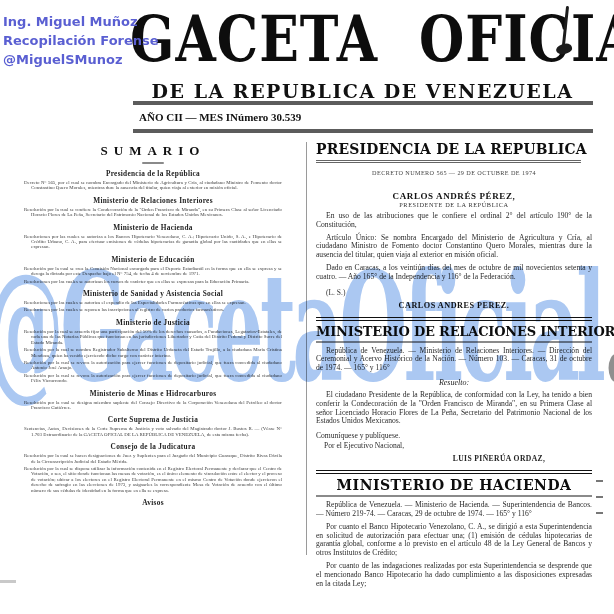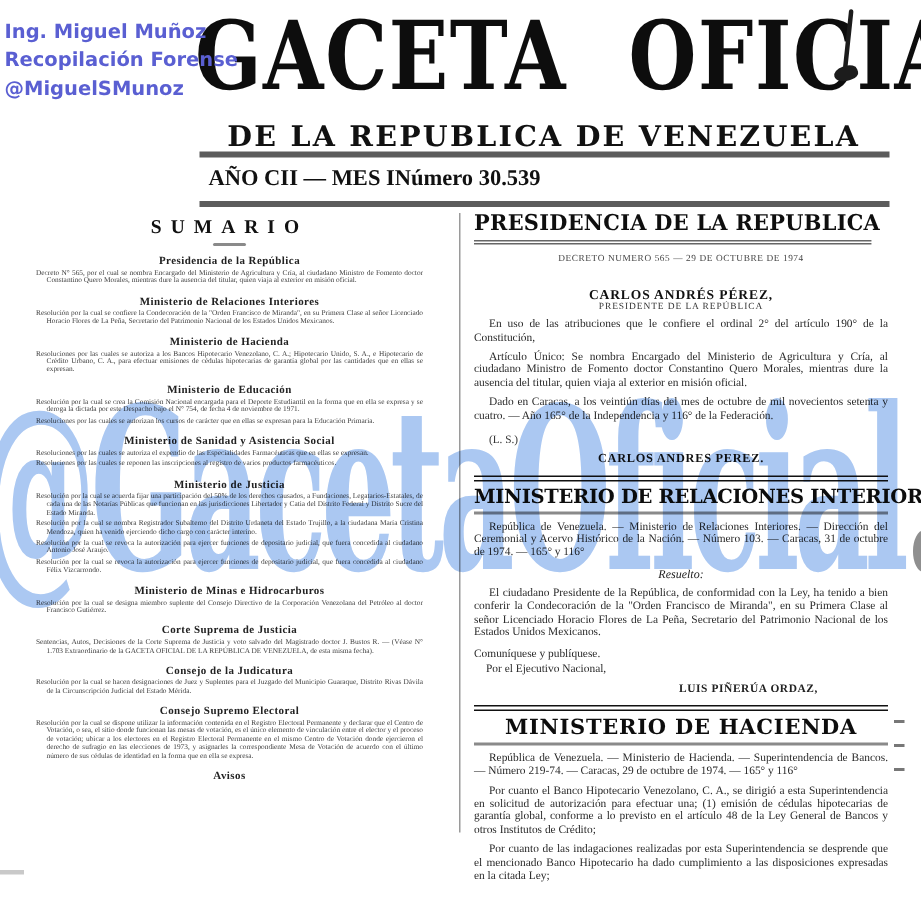--- a/index.html
+++ b/index.html
@@ -29,21 +29,21 @@
   .mh-sub{
     font-family:"DejaVu Serif",serif;font-weight:bold;
     font-size:19px;letter-spacing:1.5px;white-space:nowrap;color:#111;
     margin-top:6px;
   }
   
   .dateline{
     position:absolute;top:101px;left:133px;width:448px;z-index:1;
     border-top:4px solid #5c5c5c;border-bottom:4px solid #5c5c5c;
     padding:6px 6px;display:flex;align-items:center;
-    font-weight:bold;font-size:15px;color:#111;
+    font-weight:bold;font-size:11px;color:#111;
   }
   .dl-center{flex:1;text-align:center;}
   
   .sumario{position:absolute;top:143px;left:24px;width:258px;z-index:1;}
   .sum-title{
     text-align:center;font-weight:bold;font-size:13px;
     letter-spacing:6px;color:#111;
   }
   .sum-squiggle{width:22px;height:2px;background:#8a8a8a;margin:3px auto 4px auto;border-radius:2px;}
   .sum-heading{
@@ -145,21 +145,20 @@
         <p class="sum-item">Resolución por la cual se acuerda fijar una participación del 50% de los derechos causados, a Fundaciones, Legatarios-Estatales, de cada una de las Notarías Públicas que funcionan en las jurisdicciones Libertador y Catia del Distrito Federal y Distrito Sucre del Estado Miranda.</p>
         <p class="sum-item">Resolución por la cual se nombra Registrador Subalterno del Distrito Urdaneta del Estado Trujillo, a la ciudadana María Cristina Mendoza, quien ha venido ejerciendo dicho cargo con carácter interino.</p>
         <p class="sum-item">Resolución por la cual se revoca la autorización para ejercer funciones de depositario judicial, que fuera concedida al ciudadano Antonio José Araujo.</p>
         <p class="sum-item">Resolución por la cual se revoca la autorización para ejercer funciones de depositario judicial, que fuera concedida al ciudadano Félix Vizcarrondo.</p>
         <div class="sum-heading">Ministerio de Minas e Hidrocarburos</div>
         <p class="sum-item">Resolución por la cual se designa miembro suplente del Consejo Directivo de la Corporación Venezolana del Petróleo al doctor Francisco Gutiérrez.</p>
         <div class="sum-heading">Corte Suprema de Justicia</div>
         <p class="sum-item">Sentencias, Autos, Decisiones de la Corte Suprema de Justicia y voto salvado del Magistrado doctor J. Bustos R. — (Véase N° 1.703 Extraordinario de la GACETA OFICIAL DE LA REPÚBLICA DE VENEZUELA, de esta misma fecha).</p>
         <div class="sum-heading">Consejo de la Judicatura</div>
         <p class="sum-item">Resolución por la cual se hacen designaciones de Juez y Suplentes para el Juzgado del Municipio Guaraque, Distrito Rivas Dávila de la Circunscripción Judicial del Estado Mérida.</p>
-        <div class="sum-heading">Consejo Supremo Electoral</div>
         <p class="sum-item">Resolución por la cual se dispone utilizar la información contenida en el Registro Electoral Permanente y declarar que el Centro de Votación, o sea, el sitio donde funcionan las mesas de votación, es el único elemento de vinculación entre el elector y el proceso de votación; ubicar a los electores en el Registro Electoral Permanente en el mismo Centro de Votación donde ejercieron el derecho de sufragio en las elecciones de 1973, y asignarles la correspondiente Mesa de Votación de acuerdo con el último número de sus cédulas de identidad en la forma que en ella se expresa.</p>
         <div class="sum-heading">Avisos</div>
       </div>
   </div>
 
   <div class="divider"></div>
 
   <div class="rightcol">
 
     <div>

